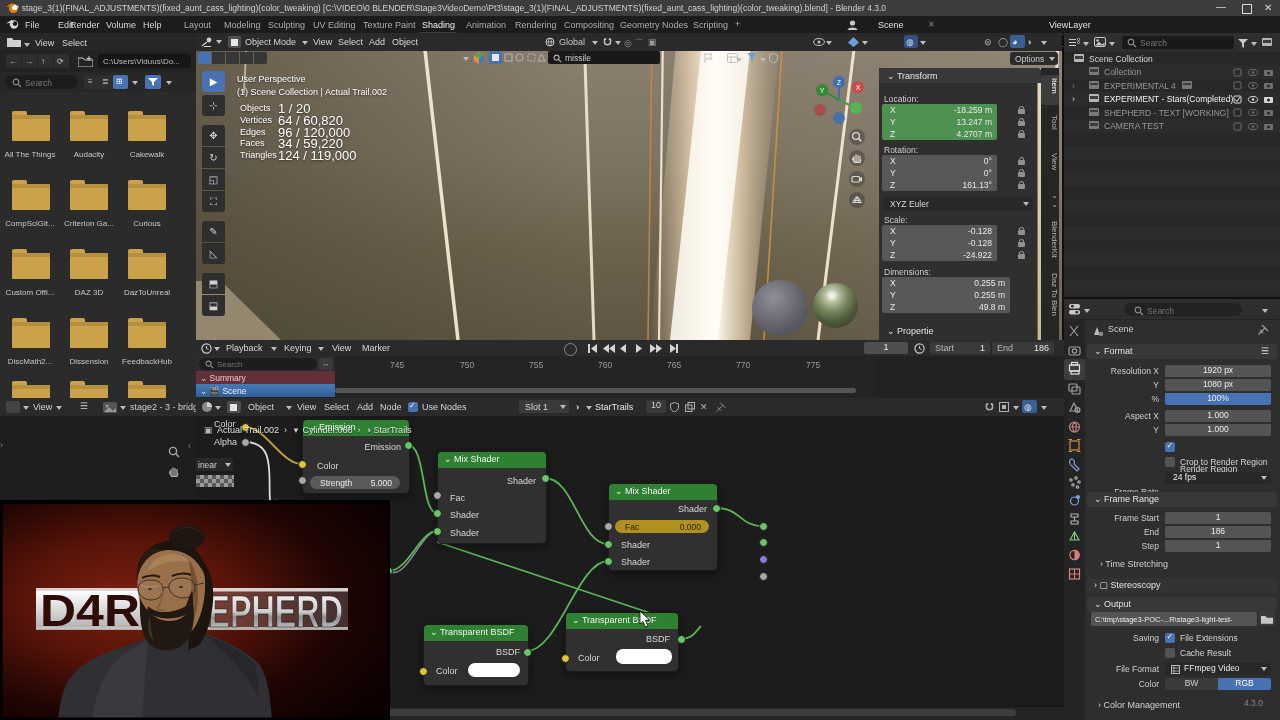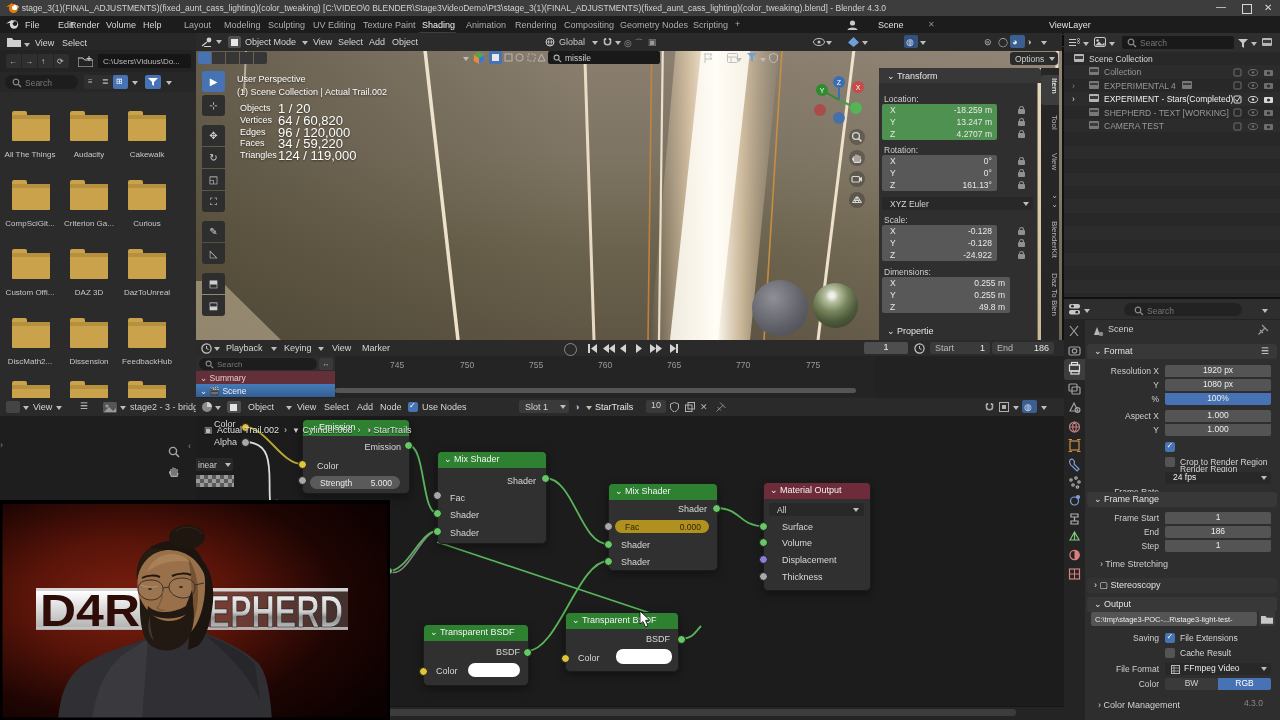--- a/index.html
+++ b/index.html
@@ -840,33 +840,20 @@
           <span style="position:absolute;right:8px;top:2px;">0.000</span>
         </div>
     <div class="ntxt" style="left:12px;top:56px;">Shader</div>
     <div class="ntxt" style="left:12px;top:73px;">Shader</div>
   </div>
   <div class="sock" style="left:516px;top:106px;background:#67c767;"></div>
   <div class="sock" style="left:408px;top:124px;background:#a8a8a8;"></div>
   <div class="sock" style="left:408px;top:142px;background:#67c767;"></div>
   <div class="sock" style="left:408px;top:159px;background:#67c767;"></div>
 
-  <div class="node" style="left:567px;top:84px;width:106px;height:107px;">
-    <div class="nhead" style="background:#6e2c3b;">
-          <span>⌄ Material Output</span>
-        </div>
-    <div class="abs" style="left:5px;top:20px;width:95px;height:13px;background:#282828;border-radius:3px;color:#d8d8d8;font-size:8.5px;">
-          <span style="position:absolute;left:8px;top:2px;">All</span>
-          <span class="chev" style="position:absolute;right:5px;top:5px;"></span>
-        </div>
-    <div class="ntxt" style="left:18px;top:39px;">Surface</div>
-    <div class="ntxt" style="left:18px;top:55px;">Volume</div>
-    <div class="ntxt" style="left:18px;top:72px;">Displacement</div>
-    <div class="ntxt" style="left:18px;top:89px;">Thickness</div>
-  </div>
   <div class="sock" style="left:563px;top:124px;background:#67c767;"></div>
   <div class="sock" style="left:563px;top:140px;background:#67c767;"></div>
   <div class="sock" style="left:563px;top:157px;background:#8a7fd4;"></div>
   <div class="sock" style="left:563px;top:174px;background:#a8a8a8;"></div>
 
   <div class="node" style="left:227px;top:226px;width:104px;height:60px;">
     <div class="nhead">
           <span>⌄ Transparent BSDF</span>
         </div>
     <div class="ntxt" style="right:8px;top:22px;">BSDF</div>

